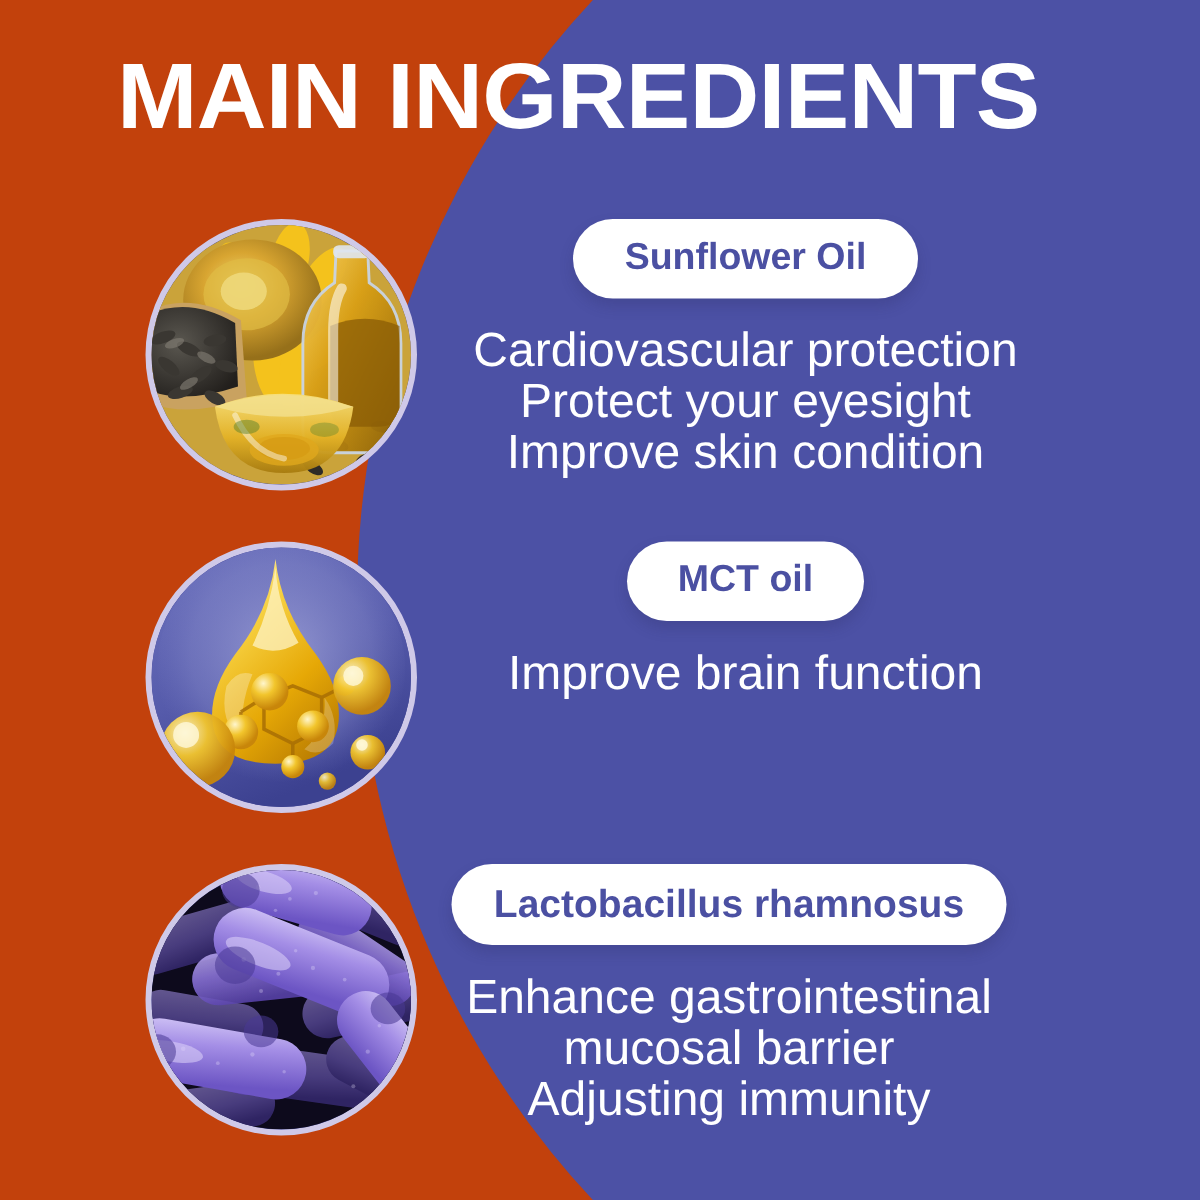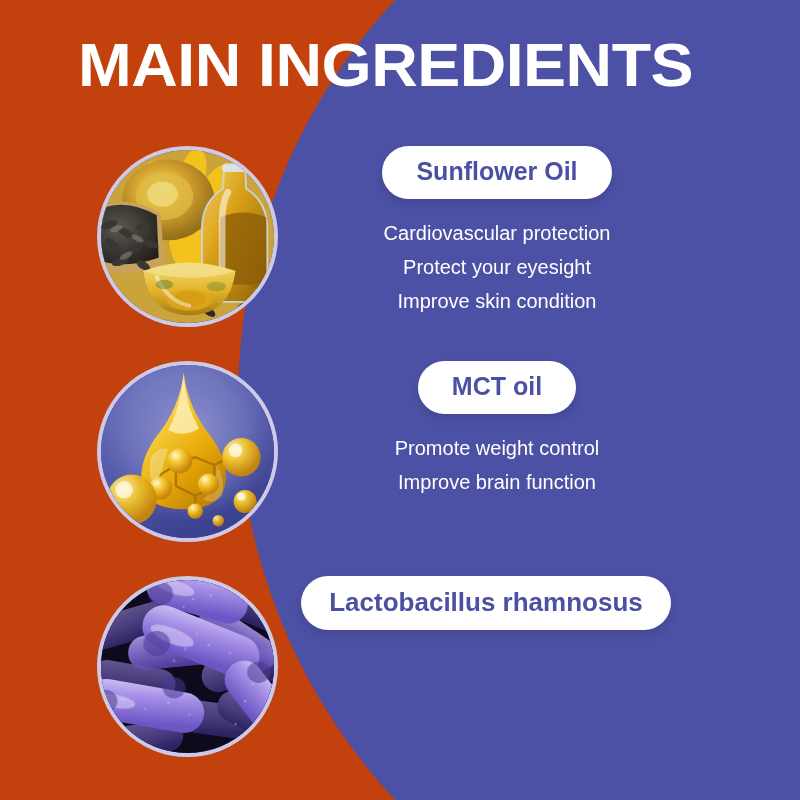--- a/index.html
+++ b/index.html
@@ -154,21 +154,21 @@
     padding: 13px 34px 15px;
     border-radius: 30px;
     box-shadow: 0 5px 9px rgba(40,40,90,0.22);
     white-space: nowrap;
   }
   .row-3 .pill { font-size: 26px; padding: 13px 28px 15px; }
 
   .benefits {
     margin-top: 17px;
     color: #ffffff;
-    font-size: 20px;
+    font-size: 32px;
     line-height: 34px;
     font-weight: 400;
   }
   .benefits div { white-space: nowrap; }
 </style>
 </head>
 <body>
 
 <div id="poster">
 
@@ -333,21 +333,20 @@
         <circle cx="32" cy="140" r="26" fill="url(#ballG)" opacity="0.95"></circle>
         <circle cx="24" cy="130" r="9" fill="#fff9d9" opacity="0.8"></circle>
         <circle cx="150" cy="142" r="12" fill="url(#ballG)" opacity="0.95"></circle>
         <circle cx="146" cy="137" r="4" fill="#fff9d9" opacity="0.85"></circle>
         <circle cx="122" cy="162" r="6" fill="url(#ballG)" opacity="0.9"></circle>
       </svg>
     </div>
     <div class="copy">
       <span class="pill">MCT oil</span>
       <div class="benefits">
-        <div>Promote weight control</div>
         <div>Improve brain function</div>
       </div>
     </div>
   </div>
 
   <div class="row row-3">
     <div class="thumb">
       <svg viewBox="0 0 180 180" preserveAspectRatio="xMidYMid slice">
         <defs>
           <linearGradient id="rodLight" x1="0" y1="0" x2="0.3" y2="1">
@@ -422,16 +421,21 @@
           <ellipse cx="62" cy="14" rx="13" ry="12"></ellipse>
           <ellipse cx="58" cy="66" rx="14" ry="13"></ellipse>
           <ellipse cx="4" cy="126" rx="13" ry="12"></ellipse>
           <ellipse cx="164" cy="96" rx="12" ry="11"></ellipse>
           <ellipse cx="76" cy="112" rx="12" ry="11"></ellipse>
         </g>
       </svg>
     </div>
     <div class="copy">
       <span class="pill">Lactobacillus rhamnosus</span>
+      <div class="benefits">
+        <div>Enhance gastrointestinal</div>
+        <div>mucosal barrier</div>
+        <div>Adjusting immunity</div>
+      </div>
     </div>
   </div>
 
 </div>
 
 </body></html>

